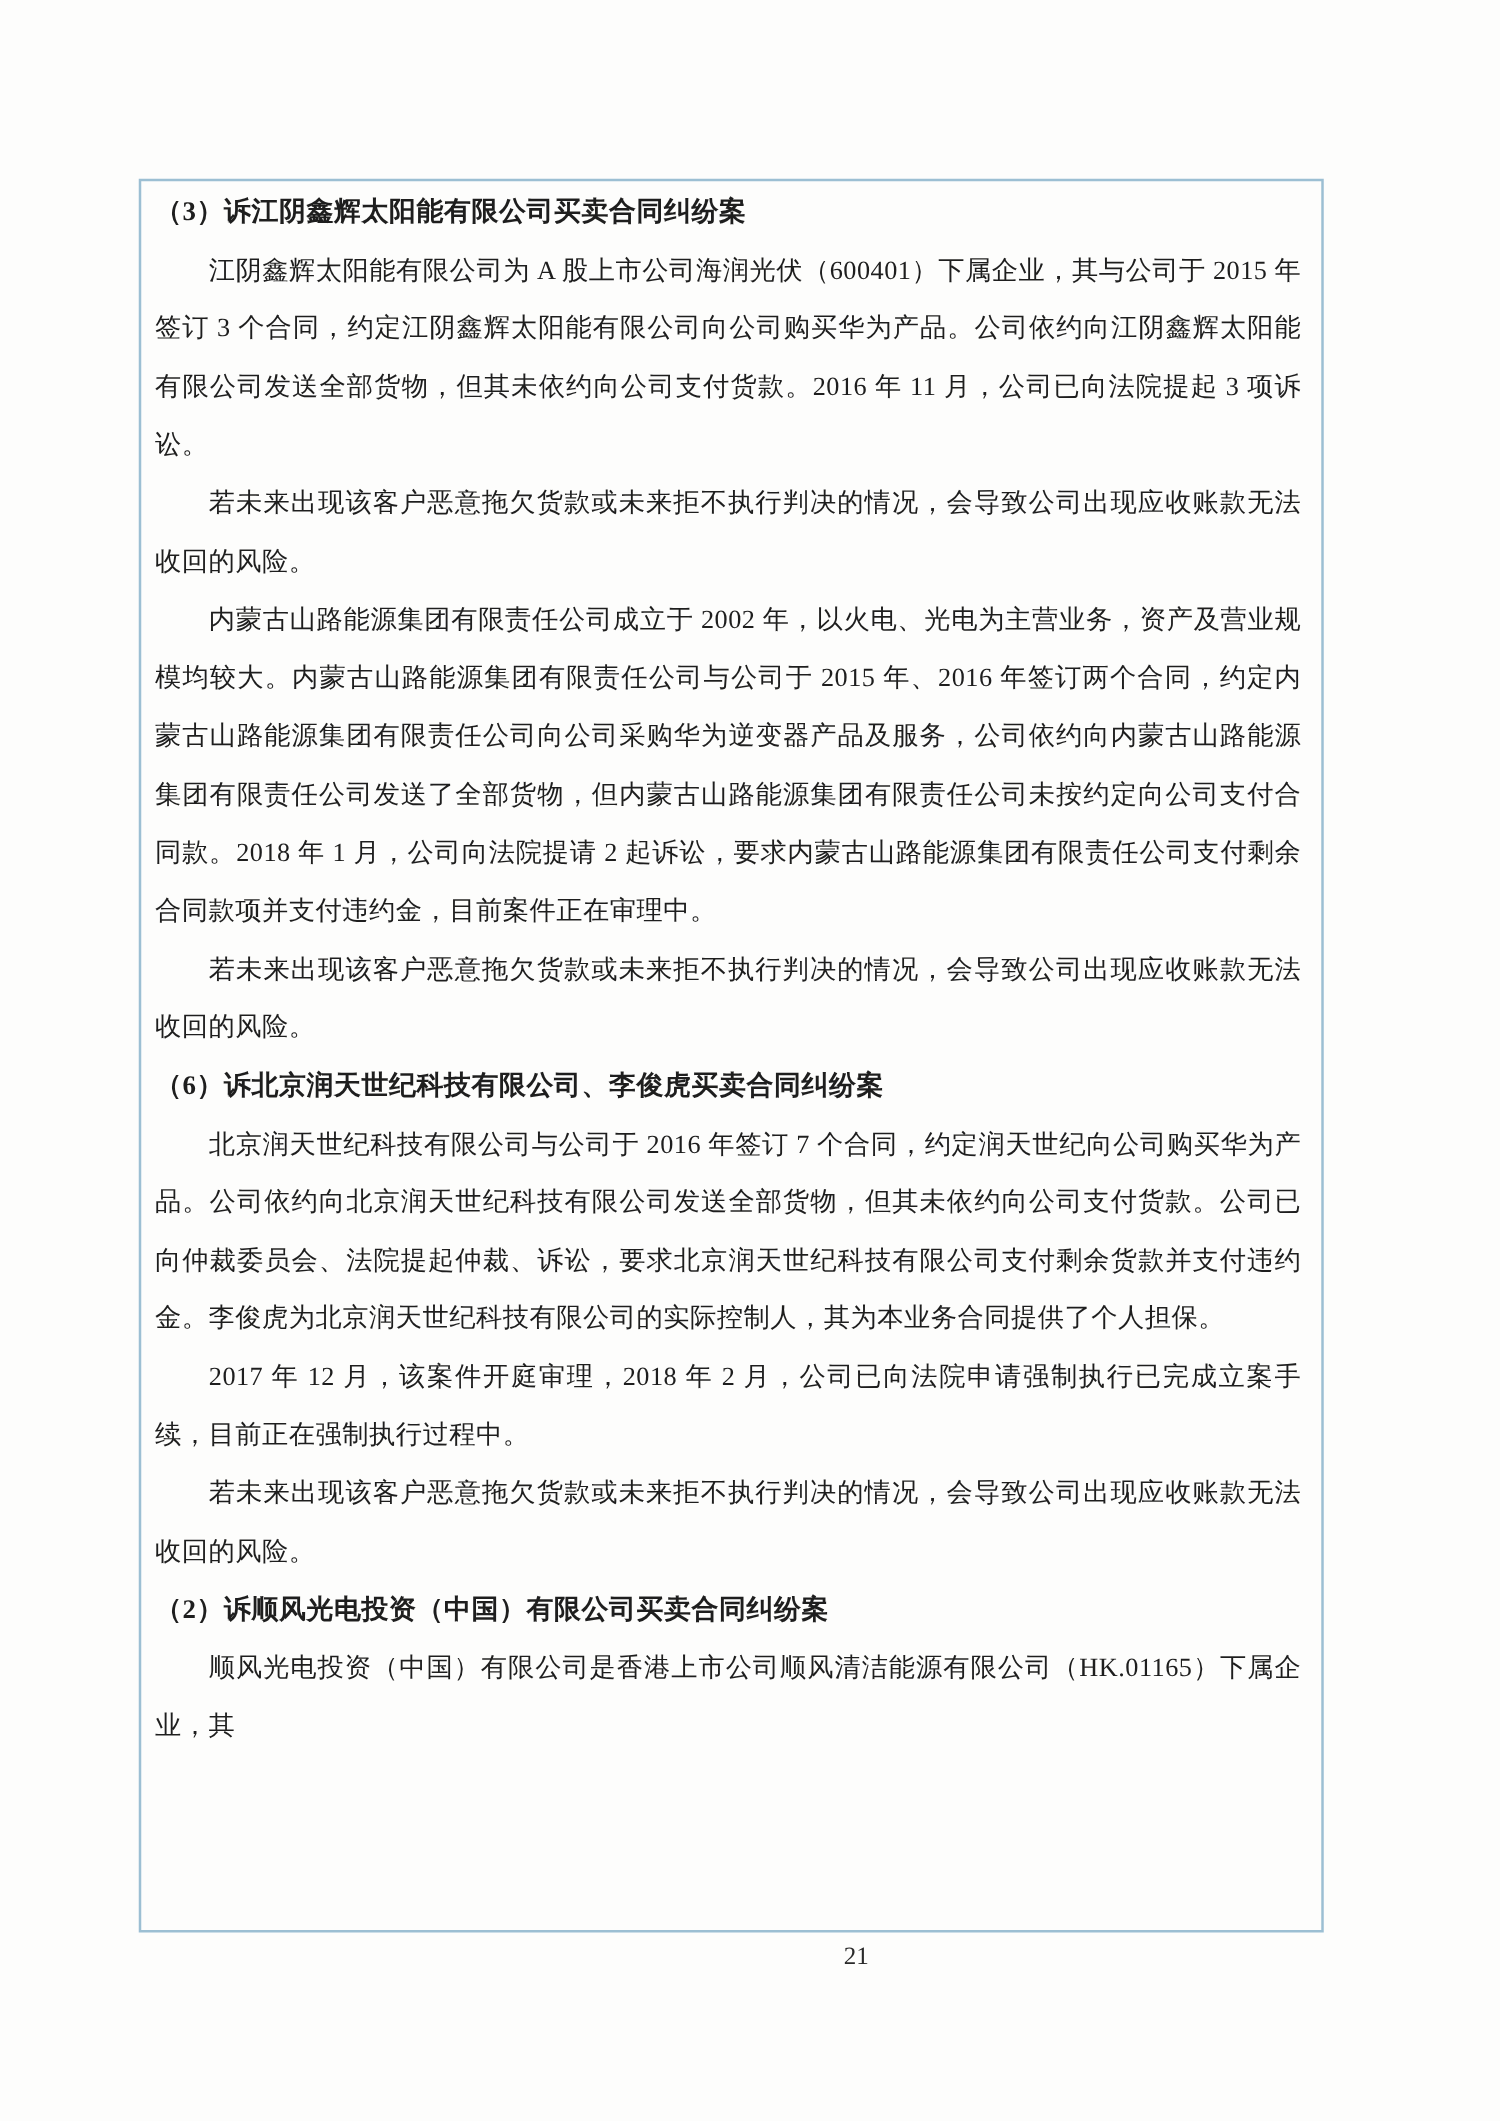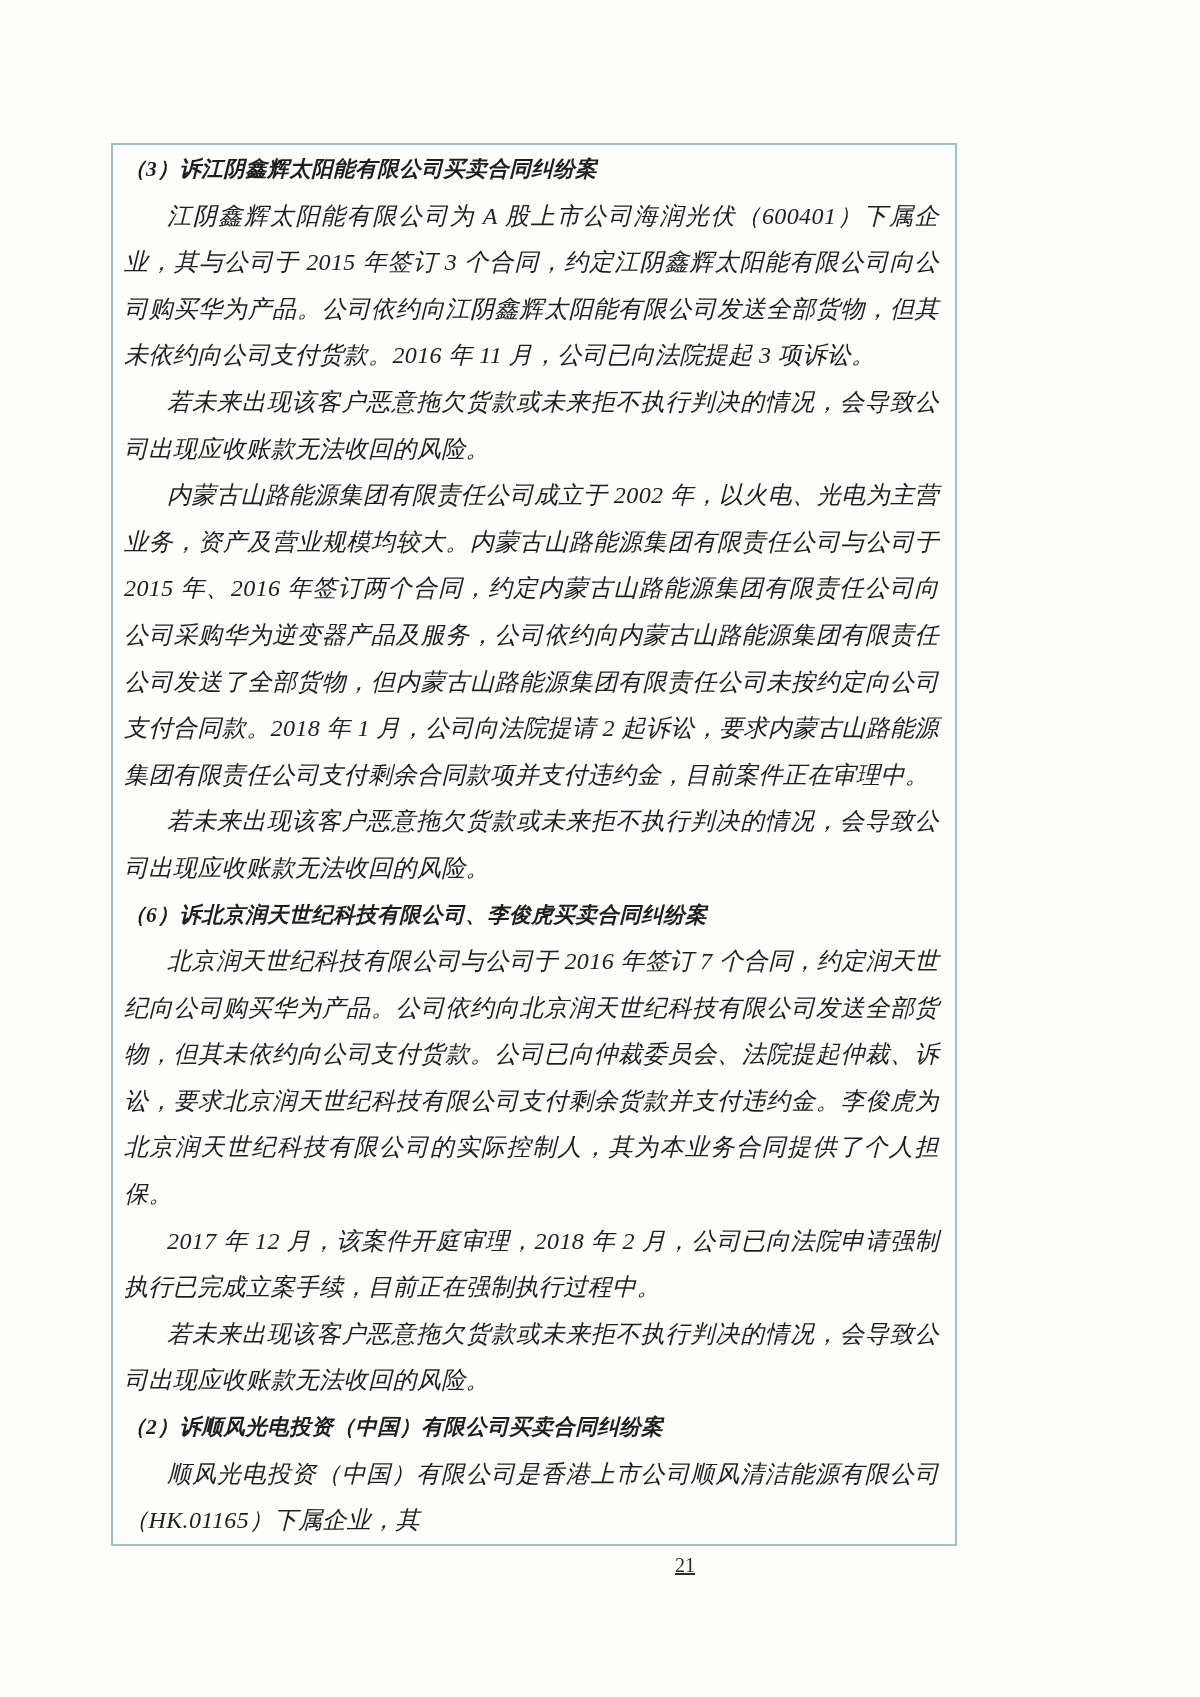--- a/index.html
+++ b/index.html
@@ -8,53 +8,51 @@
     position: relative;
     background: #fdfdfc;
     font-family: "Liberation Serif", "DejaVu Serif", serif;
     color: #1e1e1e;
     overflow: hidden;
   }
   .content-box {
     position: absolute;
     left: 111px;
     top: 143px;
-    width: 846px;
+    width: 948px;
     height: 1403px;
     border: 2px solid #9cbfd3;
     background: #fdfdfc;
     padding: 1px 16px 0 11px;
     overflow: hidden;
-    font-style: italic;
   }
   .sec-heading {
     font-size: 21.5px;
     font-weight: 700;
     line-height: 46.6px;
     text-align: left;
     white-space: nowrap;
     letter-spacing: 0.5px;
   }
   .body-para {
-    font-size: 24px;
+    font-size: 21px;
     line-height: 46.6px;
     text-align: justify;
     text-justify: inter-character;
     text-indent: 43px;
     letter-spacing: 0.4px;
   }
   .page-number {
     position: absolute;
     left: 645px;
     top: 1554px;
     width: 80px;
     text-align: center;
     font-size: 20px;
     color: #2a2a2a;
-    text-decoration: underline;
   }
 </style>
 </head>
 <body style="background: rgb(253, 253, 252); color: rgb(30, 30, 30);">
 
 <div class="content-box" style="border-color: rgb(156, 191, 211);">
 
   <div class="sec-heading">（3）诉江阴鑫辉太阳能有限公司买卖合同纠纷案</div>
   <p class="body-para">江阴鑫辉太阳能有限公司为 A 股上市公司海润光伏（600401）下属企业，其与公司于 2015 年签订 3 个合同，约定江阴鑫辉太阳能有限公司向公司购买华为产品。公司依约向江阴鑫辉太阳能有限公司发送全部货物，但其未依约向公司支付货款。2016 年 11 月，公司已向法院提起 3 项诉讼。</p>
   <p class="body-para">若未来出现该客户恶意拖欠货款或未来拒不执行判决的情况，会导致公司出现应收账款无法收回的风险。</p>

